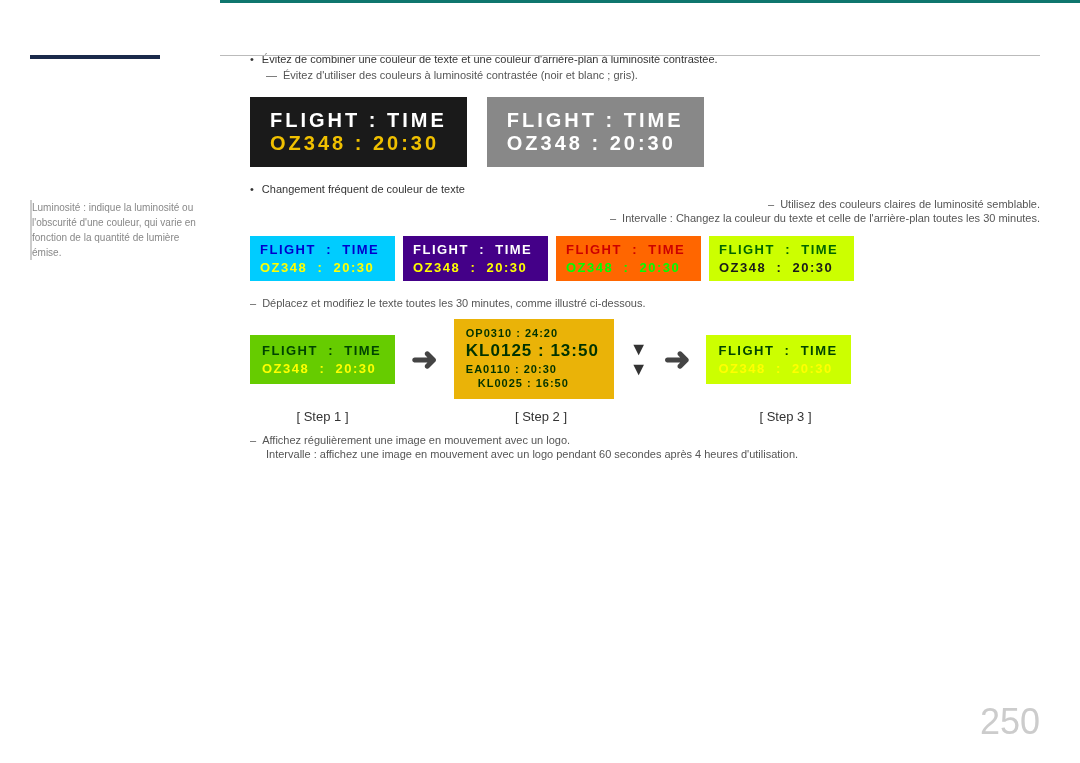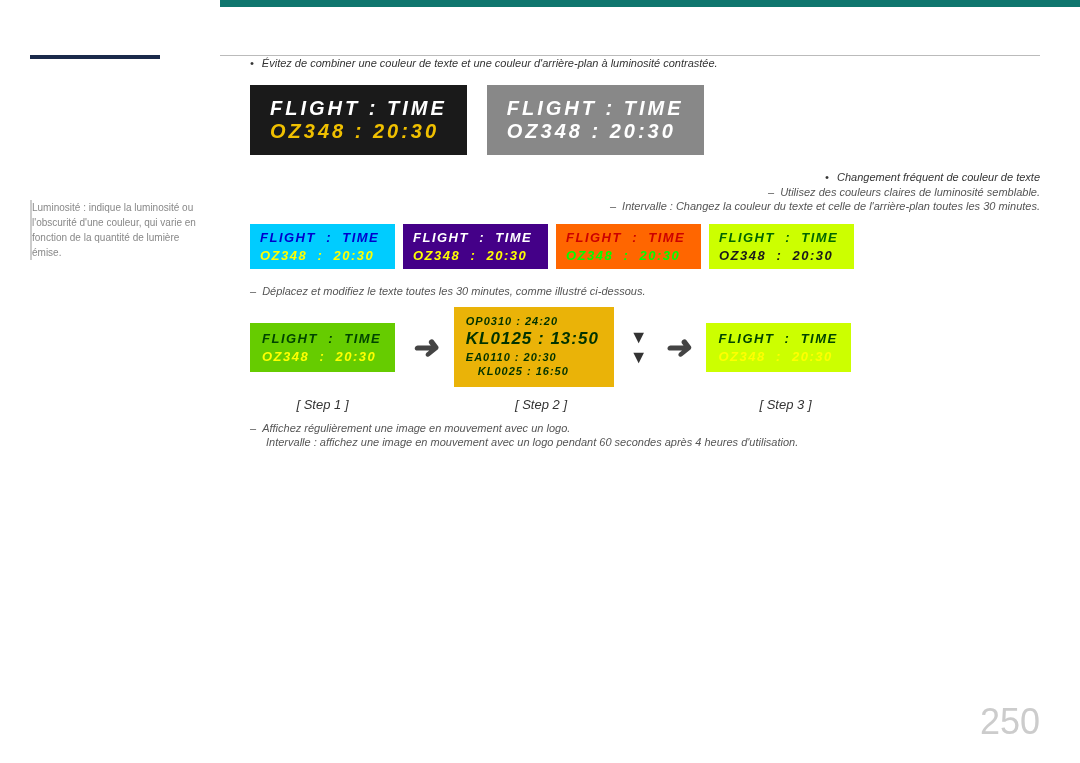--- a/index.html
+++ b/index.html
@@ -41,23 +41,22 @@
       font-size: 10px;
       color: #888;
       line-height: 1.5;
       border-left: 2px solid #ccc;
     }
 
     
     .main-content {
       flex: 1;
       padding: 40px 40px 20px 30px;
-      border-top: 7px solid #0f766e;
+      border-top: 3px solid #0f766e;
       overflow: hidden;
-      font-style: italic;
     }
 
     .bullet-item {
       font-size: 11px;
       color: #333;
       margin-bottom: 4px;
       display: flex;
       align-items: flex-start;
     }
 
@@ -289,21 +288,20 @@
     .content-section {
       margin-bottom: 10px;
     }
 
     .change-bullet {
       display: flex;
       align-items: flex-start;
       font-size: 11px;
       color: #333;
       margin-bottom: 3px;
-      justify-content: flex-end;
     }
 
     .change-bullet::before {
       content: "•";
       margin-right: 8px;
       flex-shrink: 0;
     }
 
     .sub-dash {
       font-size: 11px;
@@ -362,20 +360,23 @@
     <div class="sidebar-note">Luminosité : indique la luminosité ou l'obscurité d'une couleur, qui varie en fonction de la quantité de lumière émise.</div>
   </div>
 
   <div class="main-content">
 
     <div style="position:absolute; top:55px; left:220px; right:40px; height:1px; background:#bbb;"></div>
 
     <div class="content-section" style="margin-top:10px;">
       <div class="bullet-item">
         <span>Évitez de combiner une couleur de texte et une couleur d'arrière-plan à luminosité contrastée.</span>
+      </div>
+      <div class="dash-item">
+        <span>Évitez d'utiliser des couleurs à luminosité contrastée (noir et blanc ; gris).</span>
       </div>
     </div>
 
     <div class="main-cards-row">
       <div class="card-dark">
         <div class="row1">FLIGHT  :  TIME</div>
         <div class="row2">OZ348  :  20:30</div>
       </div>
       <div class="card-gray">
         <div class="row1">FLIGHT  :  TIME</div>

